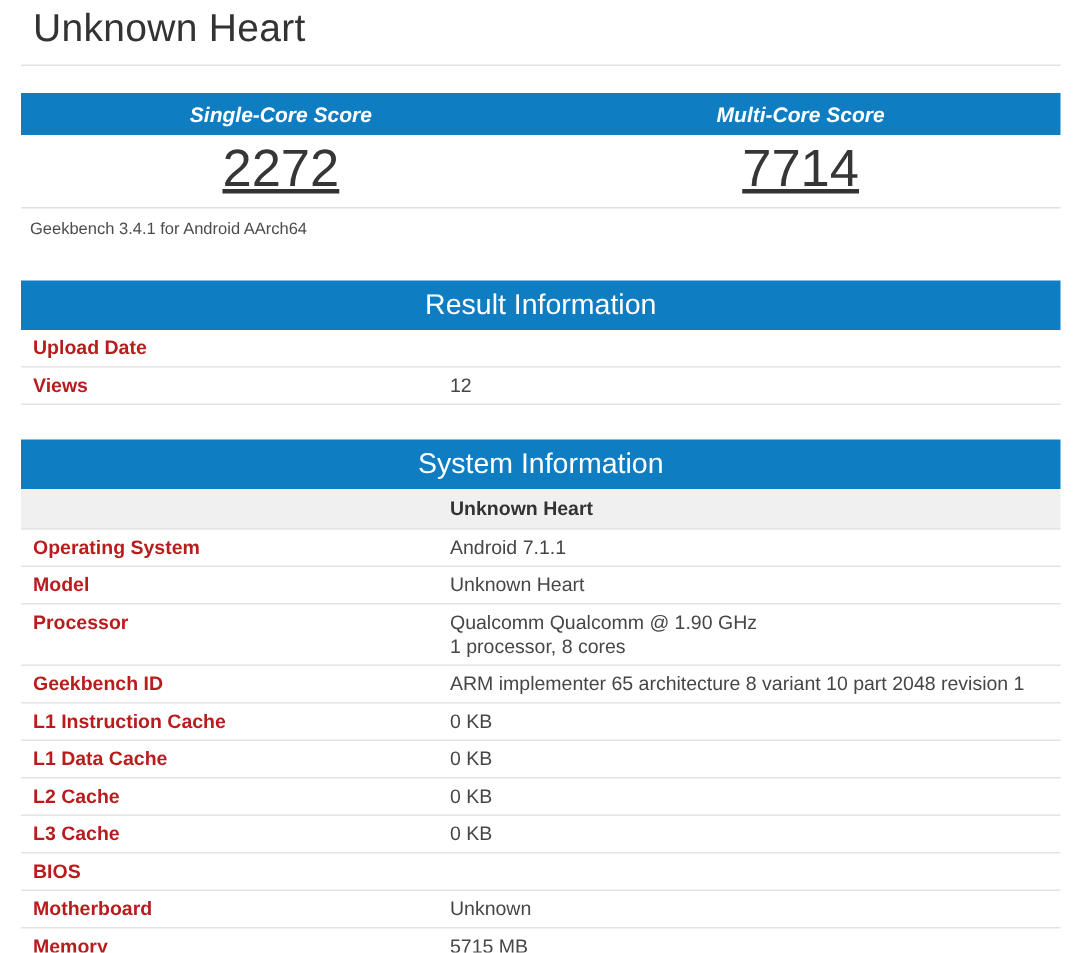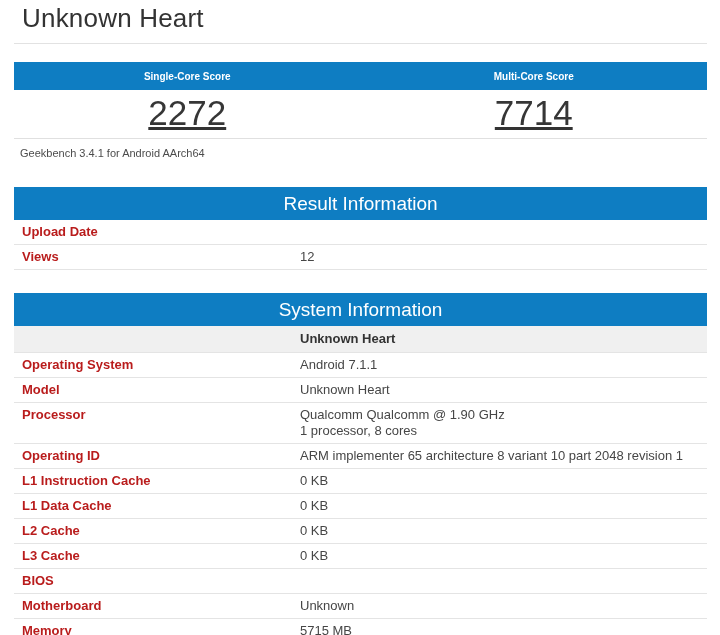--- a/index.html
+++ b/index.html
@@ -41,22 +41,23 @@
     background:var(--accent);
     height:28px;
     margin-top:18px;
   }
   .score-header-cell{
     flex:1;
     display:flex;
     align-items:center;
     justify-content:center;
     color:#ffffff;
-    font-size:10px;
+    font-size:14px;
     font-weight:bold;
+    font-style:italic;
   }
   .score-value-row{
     display:flex;
     border-bottom:1px solid #e0e0e0;
     text-decoration:underline;
   }
   .score-value-cell{
     flex:1;
     text-align:center;
     font-size:35px;
@@ -174,21 +175,21 @@
           <div class="row-value">Unknown Heart</div>
         </div>
 
         <div class="info-row">
           <div class="row-label">Processor</div>
           <div class="row-value">Qualcomm Qualcomm @ 1.90 GHz
 1 processor, 8 cores</div>
         </div>
 
         <div class="info-row">
-          <div class="row-label">Operating ID</div>
+          <div class="row-label">Geekbench ID</div>
           <div class="row-value">ARM implementer 65 architecture 8 variant 10 part 2048 revision 1</div>
         </div>
 
         <div class="info-row">
           <div class="row-label">L1 Instruction Cache</div>
           <div class="row-value">0 KB</div>
         </div>
 
         <div class="info-row">
           <div class="row-label">L1 Data Cache</div>

